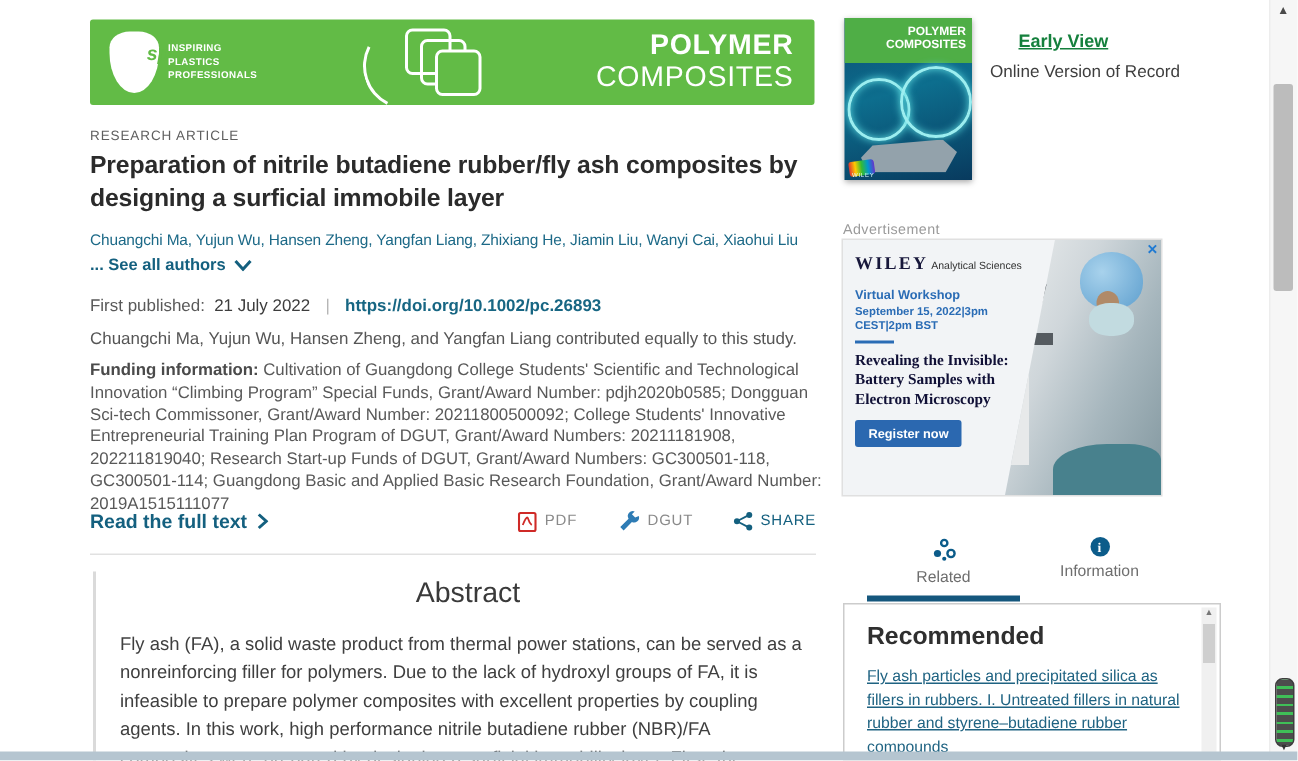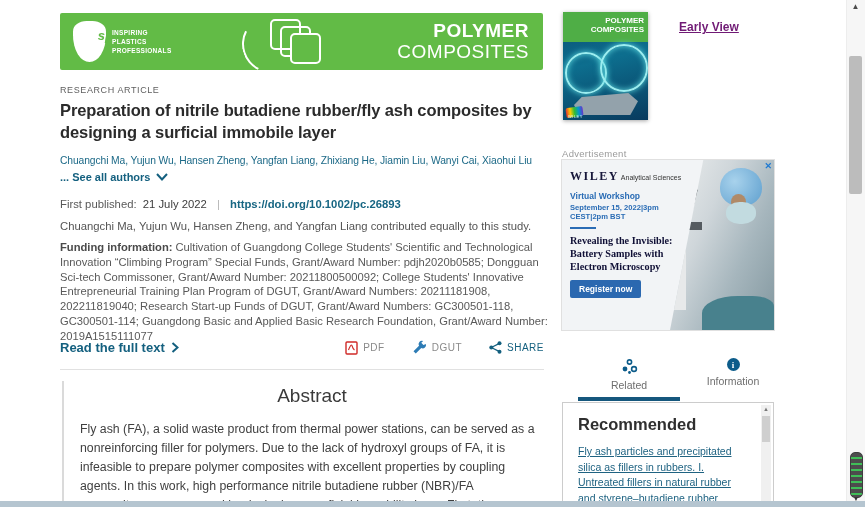--- a/index.html
+++ b/index.html
@@ -51,21 +51,21 @@
 
   
   .cover{left:563px;top:12px;width:85px;height:108px;box-shadow:0 1px 4px rgba(0,0,0,.35);overflow:hidden;background:linear-gradient(165deg,#0b4a70 0%,#0d6e8e 45%,#083a5e 100%);}
   .cover-band{position:absolute;left:0;top:0;width:100%;height:30px;background:#4fae46;color:#fff;text-align:right;font-size:8px;font-weight:bold;line-height:9px;padding:4px 4px 0 0;box-sizing:border-box;}
   .ring{position:absolute;border-radius:50%;border:2px solid #9beef0;box-shadow:0 0 6px #59d7dd, inset 0 0 6px #59d7dd;}
   .ring1{left:2px;top:40px;width:38px;height:38px;}
   .ring2{left:37px;top:32px;width:44px;height:44px;}
   .part{position:absolute;left:11px;bottom:5px;width:64px;height:22px;background:#93a2ab;clip-path:polygon(0 55%,12% 18%,85% 0,100% 38%,88% 100%,8% 100%);}
   .rainbow{position:absolute;left:3px;bottom:3px;width:17px;height:10px;border-radius:2px;transform:rotate(-8deg);background:linear-gradient(90deg,#d33,#fc0,#3b3,#09c,#63c);}
   .cover-wiley{position:absolute;left:5px;bottom:1px;font-size:4px;color:#dff;letter-spacing:.5px;}
-  .earlyview{left:660px;top:20px;font-size:12px;font-weight:bold;color:#701a75;text-decoration:underline;cursor:pointer;padding-left:19px;}
+  .earlyview{left:660px;top:20px;font-size:12px;font-weight:bold;color:#15803d;text-decoration:underline;cursor:pointer;padding-left:19px;}
   .ev-desc{left:660px;top:40px;font-size:11.4px;line-height:16px;color:#3e3e3e;}
   .ad-label{left:562px;top:148px;font-size:9.5px;color:#9a9a9a;letter-spacing:.3px;}
   .adbox{left:562px;top:160px;width:212px;height:170px;background:#f2f4f6;overflow:hidden;box-shadow:0 0 0 1px #e0e0e0;}
   .ad-left{position:absolute;left:8px;top:6px;width:118px;}
   .ad-wiley{font-family:"Liberation Serif",serif;font-weight:bold;font-size:12px;letter-spacing:1.5px;color:#17173a;}
   .ad-brand{font-size:7px;color:#333;margin-left:2px;}
   .ad-etype{margin-top:7px;font-size:8.5px;font-weight:bold;color:#2a6cb5;}
   .ad-edate{font-size:7.6px;font-weight:bold;color:#2a6cb5;margin-top:2px;}
   .ad-div{width:26px;height:2px;background:#2a6cb5;margin:6px 0 5px 0;}
   .ad-headline{font-family:"Liberation Serif",serif;font-weight:bold;font-size:10.2px;line-height:13px;color:#101036;}
@@ -82,21 +82,21 @@
 
   
   .tab{top:358px;display:flex;flex-direction:column;align-items:center;gap:4px;cursor:pointer;}
   .tab-related{left:578px;width:102px;}
   .tab-info{left:683px;width:100px;}
   .tab .lab{font-size:10.5px;color:#6e6e6e;}
   .info-circle{width:13px;height:13px;border-radius:50%;background:#0c5c8a;color:#fff;font-size:9px;font-weight:bold;font-family:"Liberation Serif",serif;display:flex;align-items:center;justify-content:center;}
   .tab-underline{left:578px;top:397px;width:102px;height:4px;background:#15577d;}
 
   
-  .panel{left:562px;top:402px;width:212px;height:105px;background:#fff;border:1px solid #cccccc;box-sizing:border-box;}
+  .panel{left:562px;top:402px;width:252px;height:105px;background:#fff;border:1px solid #cccccc;box-sizing:border-box;}
   .panel h3{margin:12px 0 0 15px;font-size:16.5px;font-weight:600;color:#2f2f2f;}
   .rec-link{display:block;margin:10px 26px 0 15px;font-size:10.5px;line-height:15.5px;color:#1f6382;text-decoration:underline;cursor:pointer;}
   .panel-sb{position:absolute;right:2px;top:2px;width:10px;height:99px;background:#f0f0f0;}
   .panel-sb .arr{display:block;text-align:center;font-size:6px;color:#777;margin-top:1px;}
   .panel-sb .thumb{position:absolute;left:1px;top:11px;width:8px;height:26px;background:#cfcfcf;}
 
   
   .sbtrack{left:846px;top:0;width:19px;height:507px;background:#f6f6f6;border-left:1px solid #ededed;}
   .sb-up{left:846px;top:2px;width:19px;text-align:center;font-size:8px;color:#4a4a4a;cursor:pointer;}
   .sb-thumb{left:849px;top:56px;width:13px;height:138px;background:#bcbcbc;border-radius:2px;cursor:pointer;}
@@ -207,20 +207,21 @@
     </div>
     <div class="ring ring1"></div>
     <div class="ring ring2"></div>
     <div class="part"></div>
     <div class="rainbow"></div>
     <div class="cover-wiley">WILEY</div>
   </div>
 
   <a class="abs earlyview" href="#">Early View</a>
   <div class="abs ev-desc">
+    <div>Online Version of Record</div>
   </div>
 
   <div class="abs ad-label">Advertisement</div>
 
   <div class="abs adbox">
     <div class="ad-photo">
       <div class="scope"></div>
       <div class="scope2"></div>
       <div class="scope3"></div>
       <div class="cap"></div>

